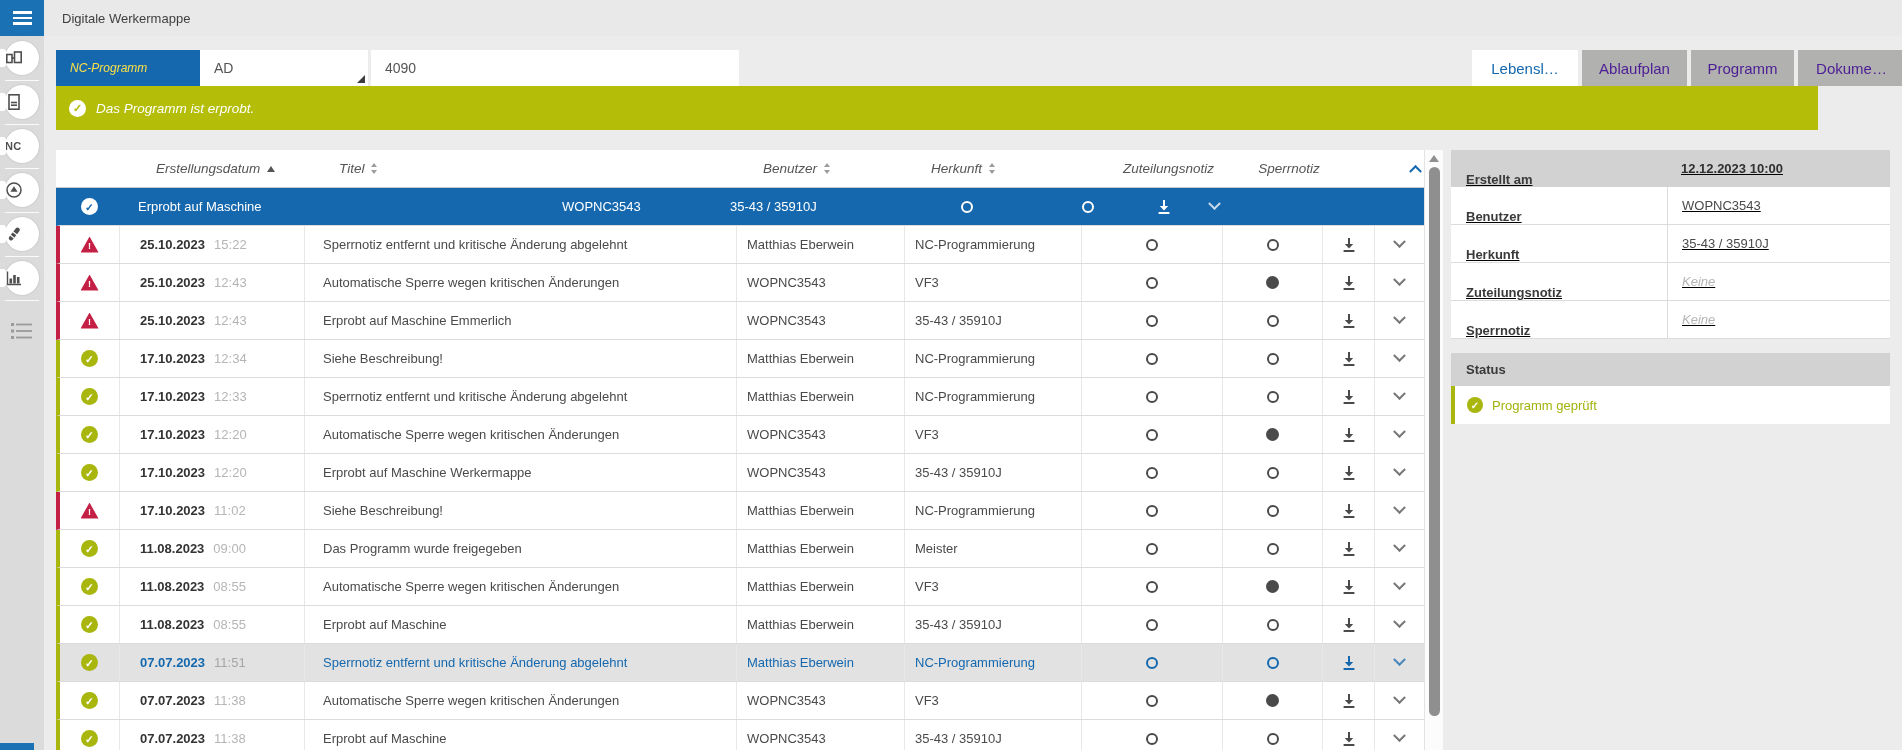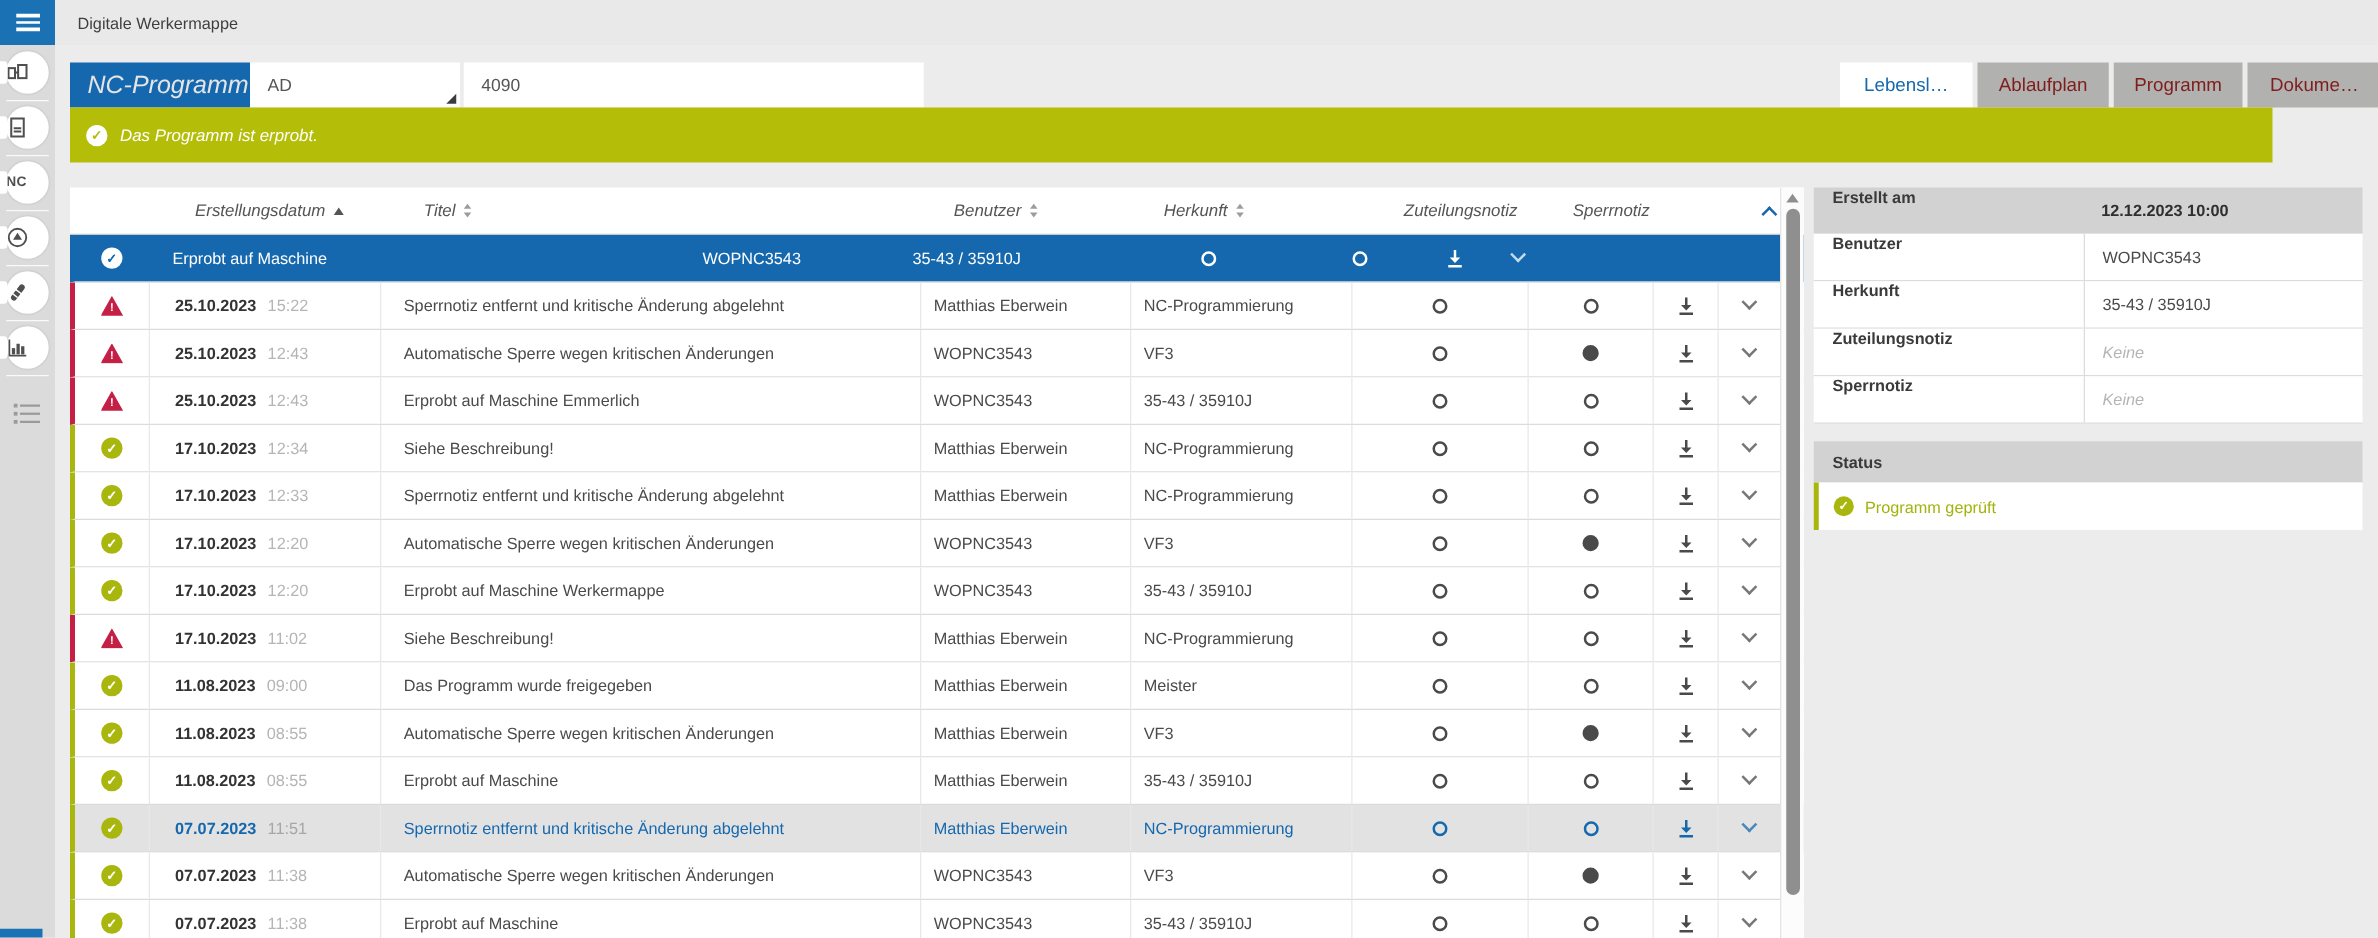--- a/index.html
+++ b/index.html
@@ -22,34 +22,34 @@
   .sidebar{position:absolute;left:0;top:36px;width:44px;height:714px;background:var(--side);}
   .side-sep{position:absolute;left:5px;width:34px;height:1px;background:rgba(255,255,255,.85);}
   .side-btn{position:absolute;left:5px;width:34px;height:34px;border-radius:50%;background:#fff;border:none;cursor:pointer;
             display:flex;align-items:center;justify-content:flex-start;color:#4f4f4f;box-shadow:0 0 2px rgba(0,0,0,.18);}
   .notch{position:absolute;left:0;width:6px;height:18px;background:#fff;border-radius:0 3px 3px 0;}
   .nc-txt{font-size:11px;font-weight:bold;color:#4f4f4f;letter-spacing:.2px;}
   .list-ic{position:absolute;left:10px;top:284px;color:#9a9a9a;}
   .partial-btn{position:absolute;left:0;bottom:0;width:34px;height:7px;background:#1a72b4;}
 
   
-  .cat-btn{position:absolute;left:56px;top:50px;width:144px;height:36px;background:var(--blue);color:#e5e5e5;
-           border:none;font-style:italic;font-size:20px;text-align:left;padding-left:14px;cursor:pointer;}
+  .cat-btn{position:absolute;left:56px;top:50px;width:144px;height:36px;background:var(--blue);color:#fde047;
+           border:none;font-style:italic;font-size:12px;text-align:left;padding-left:14px;cursor:pointer;}
   .field{position:absolute;top:50px;height:36px;background:#fff;border:none;font-size:14px;color:#555;padding-left:14px;}
   .field-ad{left:200px;width:168px;}
   .field-nr{left:371px;width:368px;}
   .ad-wrap{position:absolute;left:200px;top:50px;width:168px;height:36px;}
   .ad-wrap .corner{position:absolute;right:3px;bottom:3px;width:0;height:0;
                    border-left:8px solid transparent;border-bottom:8px solid #3c3c3c;}
   .info-link{position:absolute;left:783px;top:50px;height:36px;display:flex;align-items:center;
              color:var(--blue-light);font-size:13.5px;text-decoration:none;cursor:pointer;}
 
   
   .tabs{position:absolute;left:1472px;top:50px;height:36px;display:flex;gap:4px;}
-  .tab{height:36px;border:none;background:#b1b1af;color:#7f1d1d;font-size:15px;cursor:pointer;flex:none;
+  .tab{height:36px;border:none;background:#b1b1af;color:#4c1d95;font-size:15px;cursor:pointer;flex:none;
        display:flex;align-items:center;justify-content:center;white-space:nowrap;overflow:hidden;}
   .tab.active{background:#fff;color:var(--blue);}
 
   
   .banner{position:absolute;left:56px;top:86px;width:1762px;height:44px;background:var(--banner);
           display:flex;align-items:center;gap:10px;padding-left:13px;color:#fff;font-style:italic;font-size:13.5px;}
   .ban-ic{width:17px;height:17px;border-radius:50%;background:#fff;color:var(--banner);
           display:flex;align-items:center;justify-content:center;font-size:11px;font-weight:bold;font-style:normal;flex:none;}
 
   
@@ -114,21 +114,21 @@
   .row.hovered .d-time{color:#a6a6a6;}
 
   
   .vscroll{position:absolute;right:0;top:0;width:19px;height:601px;border-left:1px solid #e3e3e3;background:#fcfcfc;}
   .vs-up{position:absolute;left:4px;top:5px;width:0;height:0;border-left:5.5px solid transparent;
          border-right:5.5px solid transparent;border-bottom:7px solid #8f8f8f;cursor:pointer;}
   .vs-thumb{position:absolute;left:4px;top:17px;width:11px;height:549px;background:#8f8f8f;border-radius:6px;cursor:pointer;}
 
   
   .dpanel{position:absolute;left:1451px;top:150px;width:439px;}
-  .dp-row{display:flex;height:38px;align-items:flex-start;background:#fff;border-bottom:1px solid var(--row-line);font-size:13px;}
+  .dp-row{display:flex;height:38px;align-items:flex-end;background:#fff;border-bottom:1px solid var(--row-line);font-size:13px;text-decoration:underline;}
   .dp-row.header{background:#d2d2d2;border-bottom:none;height:37px;}
   .dp-label{width:216px;padding-left:15px;font-weight:bold;color:#3a3a3a;}
   .dp-value{flex:1;height:100%;display:flex;align-items:center;padding-left:14px;color:#4a4a4a;border-left:1px solid var(--row-line);}
   .dp-row.header .dp-value{border-left:none;color:#2f2f2f;font-weight:bold;}
   .dp-value.empty{font-style:italic;color:var(--dim);}
   .dp-status-header{margin-top:14px;height:33px;background:#d2d2d2;display:flex;align-items:center;
                     padding-left:15px;font-weight:bold;font-size:13px;color:#3a3a3a;}
   .dp-status-item{height:38px;background:#fff;border-left:4px solid var(--olive);display:flex;align-items:center;
                   gap:9px;padding-left:12px;color:#a2b30b;font-size:13px;}
   .dp-st-ic{width:16px;height:16px;border-radius:50%;background:var(--olive);color:#fff;display:flex;

